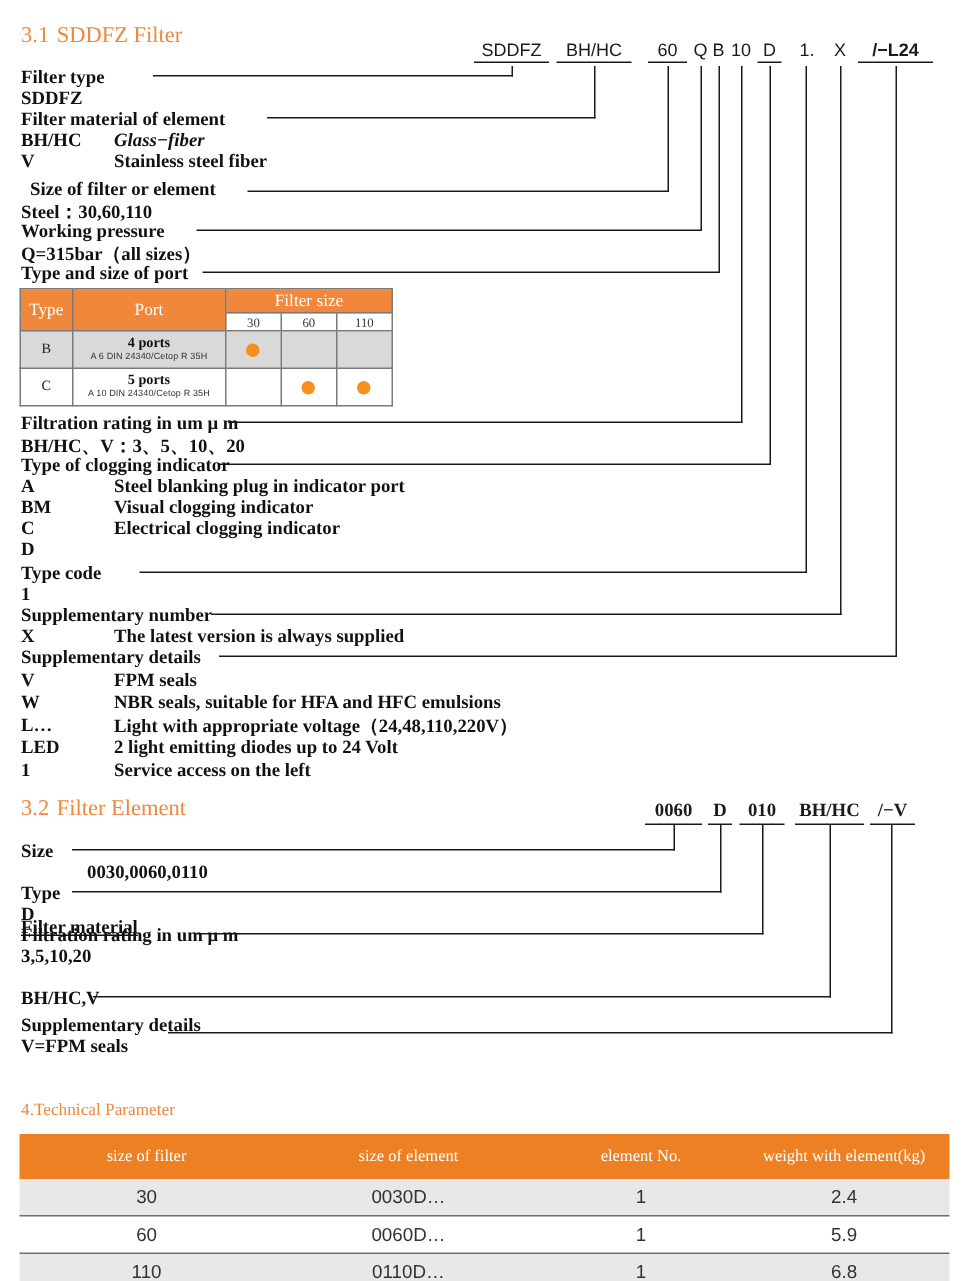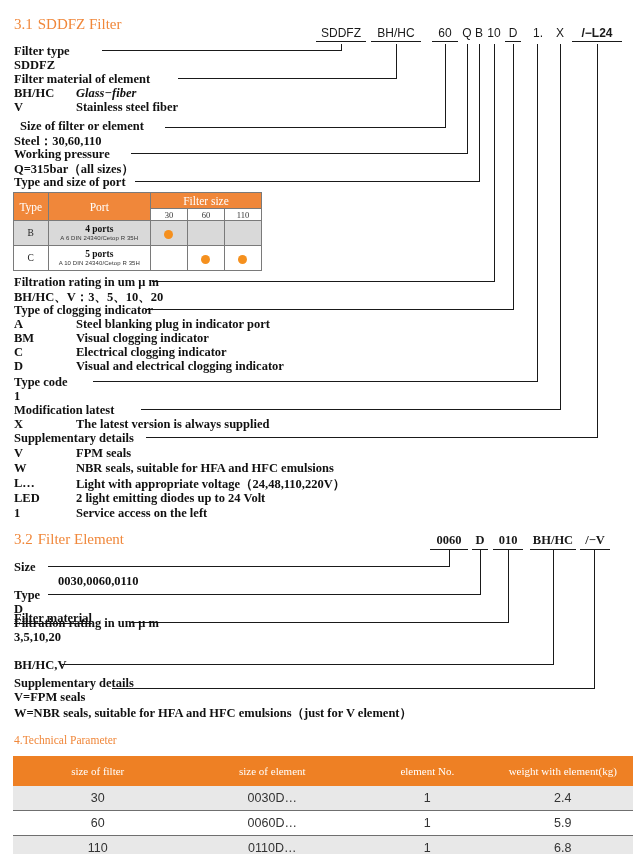--- a/index.html
+++ b/index.html
@@ -183,25 +183,24 @@
   <div class="ln b" style="left:14px;top:289px;">BH/HC、V：3、5、10、20</div>
   <div class="ln b" style="left:14px;top:303px;">Type of clogging indicator</div>
 
   <div class="ln b" style="left:14px;top:317px;">A</div>
   <div class="ln b" style="left:76px;top:317px;">Steel blanking plug in indicator port</div>
   <div class="ln b" style="left:14px;top:331px;">BM</div>
   <div class="ln b" style="left:76px;top:331px;">Visual clogging indicator</div>
   <div class="ln b" style="left:14px;top:345px;">C</div>
   <div class="ln b" style="left:76px;top:345px;">Electrical clogging indicator</div>
   <div class="ln b" style="left:14px;top:359px;">D</div>
-  <div class="ln b" style="left:76px;top:359px;">Visual and electrical clogging indicator</div>
 
   <div class="ln b" style="left:14px;top:375px;">Type code</div>
   <div class="ln b" style="left:14px;top:389px;">1</div>
-  <div class="ln b" style="left:14px;top:403px;">Modification latest</div>
+  <div class="ln b" style="left:14px;top:403px;">Supplementary number</div>
   <div class="ln b" style="left:14px;top:417px;">X</div>
   <div class="ln b" style="left:76px;top:417px;">The latest version is always supplied</div>
   <div class="ln b" style="left:14px;top:431px;">Supplementary details</div>
 
   <div class="ln b" style="left:14px;top:446px;">V</div>
   <div class="ln b" style="left:76px;top:446px;">FPM seals</div>
   <div class="ln b" style="left:14px;top:461px;">W</div>
   <div class="ln b" style="left:76px;top:461px;">NBR seals, suitable for HFA and HFC emulsions</div>
   <div class="ln b" style="left:14px;top:476px;">L…</div>
   <div class="ln b" style="left:76px;top:476px;">Light with appropriate voltage（24,48,110,220V）</div>
@@ -240,21 +239,20 @@
   <div class="ln b" style="left:14px;top:560px;">Size</div>
   <div class="ln b" style="left:14px;top:574px;margin-left:44px;">0030,0060,0110</div>
   <div class="ln b" style="left:14px;top:588px;">Type</div>
   <div class="ln b" style="left:14px;top:602px;">D</div>
   <div class="ln b" style="left:14px;top:616px;">Filtration rating in um μ m</div>
   <div class="ln b" style="left:14px;top:630px;">3,5,10,20</div>
   <div class="ln b" style="left:14px;top:611px;text-decoration:underline;">Filter material</div>
   <div class="ln b" style="left:14px;top:658px;">BH/HC,V</div>
   <div class="ln b" style="left:14px;top:676px;">Supplementary details</div>
   <div class="ln b" style="left:14px;top:690px;">V=FPM seals</div>
-  <div class="ln b" style="left:14px;top:705px;">W=NBR seals, suitable for HFA and HFC emulsions（just for V element）</div>
 
   <div class="sec-head-sm" style="left:14px;top:734px;">4.Technical Parameter</div>
 
   <table class="tech-table" style="left:13px;top:756px;">
     <tbody>
         <tr>
       <th style="width:170px;">size of filter</th>
       <th style="width:180px;">size of element</th>
       <th style="width:130px;">element No.</th>
       <th style="width:140px;">weight with element(kg)</th>

